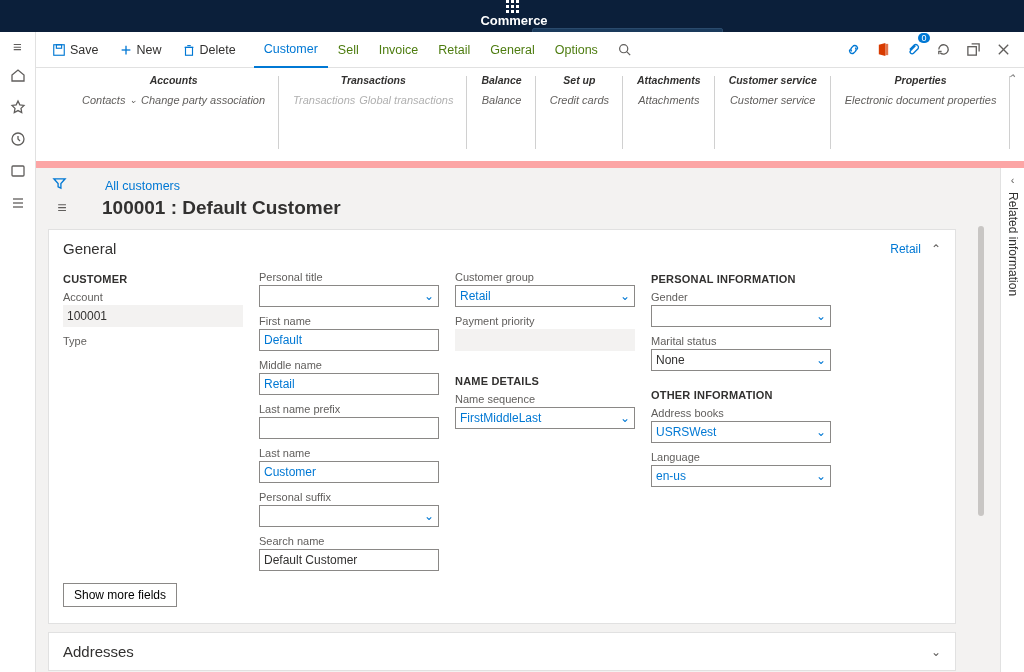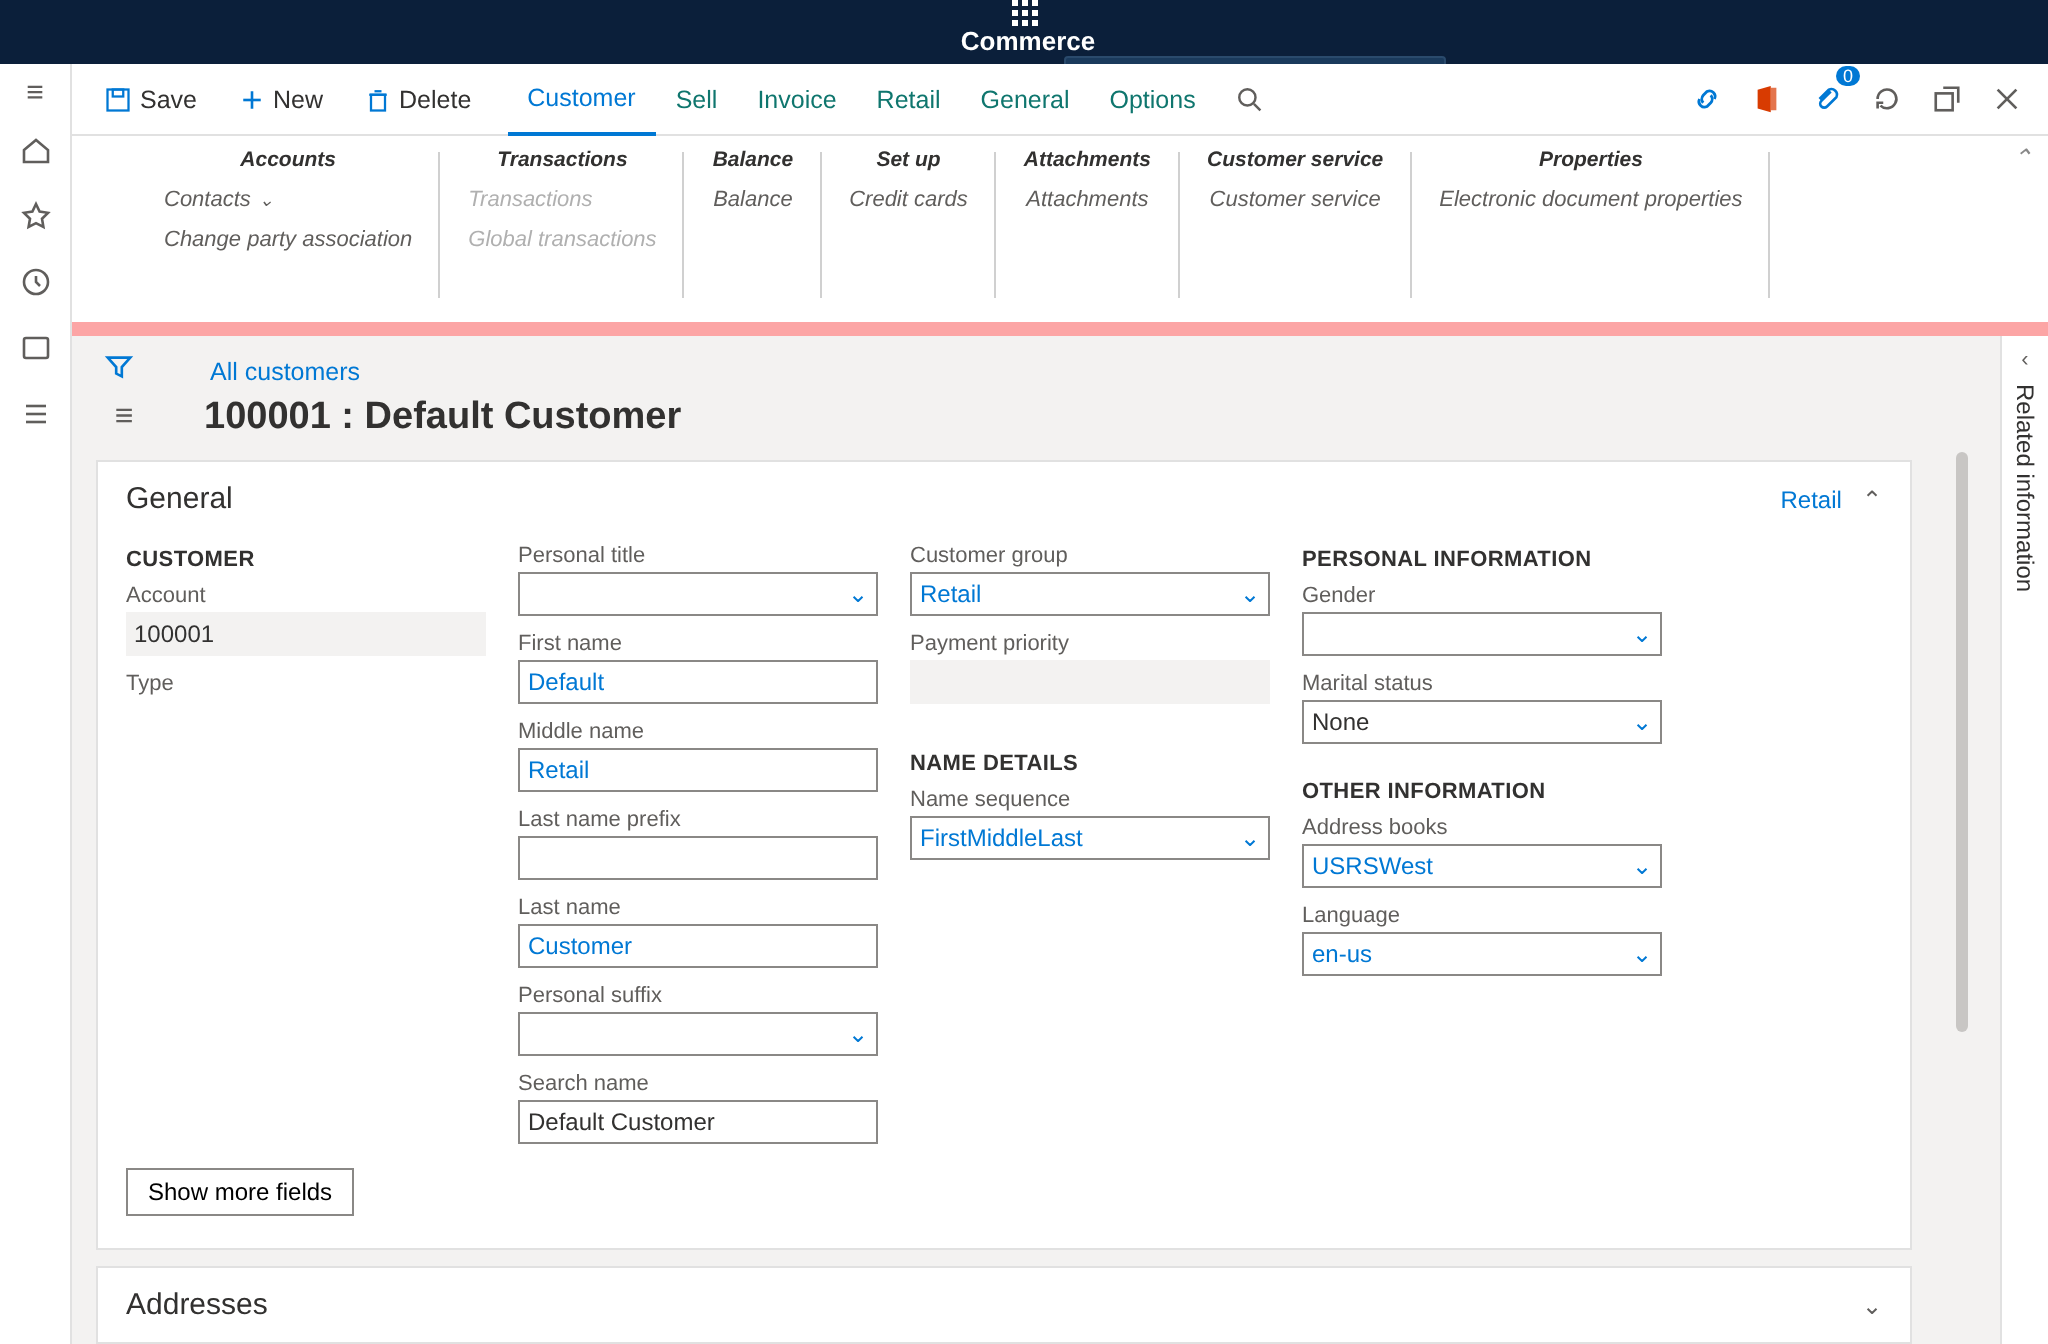--- a/index.html
+++ b/index.html
@@ -14,32 +14,32 @@
 .search-wrap input { flex: 1; background: transparent; border: none; outline: none; color: #fff; font-size: 12px; }
 .search-icon { width: 12px; height: 12px; }
 .topbar-right { margin-left: auto; display: flex; align-items: center; gap: 4px; padding-right: 10px; }
 .topbar-right .tb-item { width: 28px; height: 32px; display: flex; align-items: center; justify-content: center; cursor: pointer; font-size: 13px; }
 .usr { font-size: 12px; padding-right: 4px; }
 
 .actionbar { height: 36px; border-bottom: 1px solid #e1e1e1; display: flex; align-items: center; font-size: 12.5px; padding-left: 40px; padding-right: 8px; background: #fff; }
 .actionbar .ab-item { display: flex; align-items: center; gap: 4px; padding: 4px 10px; cursor: pointer; color: #323130; text-align: right; }
 .actionbar .ab-item svg { width: 14px; height: 14px; }
 .tabs { display: flex; align-items: stretch; height: 36px; margin-left: 8px; }
-.tab { padding: 0 10px; display: flex; align-items: center; cursor: pointer; color: #0f766e; font-size: 12.5px; }
+.tab { padding: 0 10px; display: flex; align-items: center; cursor: pointer; color: #4d7c0f; font-size: 12.5px; }
 .tab.active { color: #0078d4; border-bottom: 2px solid #0078d4; }
 .ab-right { margin-left: auto; display: flex; align-items: center; gap: 4px; }
 .ab-right .ico { width: 26px; height: 26px; display: flex; align-items: center; justify-content: center; cursor: pointer; color: #605e5c; position: relative; }
 .badge-dot { position: absolute; top: -4px; right: -4px; background: #0078d4; color: #fff; font-size: 9px; border-radius: 8px; padding: 0 3px; min-width: 12px; text-align: center; }
 
 .ribbon { height: 100px; background: #fff; display: flex; padding-left: 32px; border-bottom: 7px solid #fca5a5; font-size: 11px; color: #323130; font-style: italic; }
 .ribbon-group { display: flex; flex-direction: column; align-items: center; padding: 6px 14px 4px 14px; position: relative; }
 .ribbon-group::after { content: ""; position: absolute; right: 0; top: 8px; bottom: 12px; width: 1px; background: #d0d0d0; }
 .ribbon-group:last-child::after { display: none; }
 .ribbon-title { font-size: 10.5px; font-weight: 600; color: #323130; margin-bottom: 6px; }
-.ribbon-col { display: flex; flex-direction: column; align-items: flex-start; gap: 4px; }
+.ribbon-col { display: flex; flex-direction: row; align-items: flex-start; gap: 4px; }
 .ribbon-item { cursor: pointer; padding: 2px 0; font-size: 11px; color: #605e5c; display: flex; align-items: center; gap: 4px; }
 .ribbon-item.disabled { color: #b0b0b0; }
 
 .main { flex: 1; background: #f3f2f1; display: flex; position: relative; overflow: hidden; }
 .main-inner { flex: 1; padding: 4px 0 0 8px; overflow-y: auto; border-radius: 10px; }
 .filterbar { display: flex; align-items: center; gap: 8px; padding: 4px 8px 2px 8px; }
 .filterbar .ficon { color: #0078d4; cursor: pointer; }
 .breadcrumb { color: #0078d4; font-size: 12.5px; cursor: pointer; padding-left: 30px; }
 .page-title-row { display: flex; align-items: center; gap: 8px; padding: 0 0 10px 8px; }
 .hamb { color: #605e5c; cursor: pointer; width: 20px; text-align: center; }

